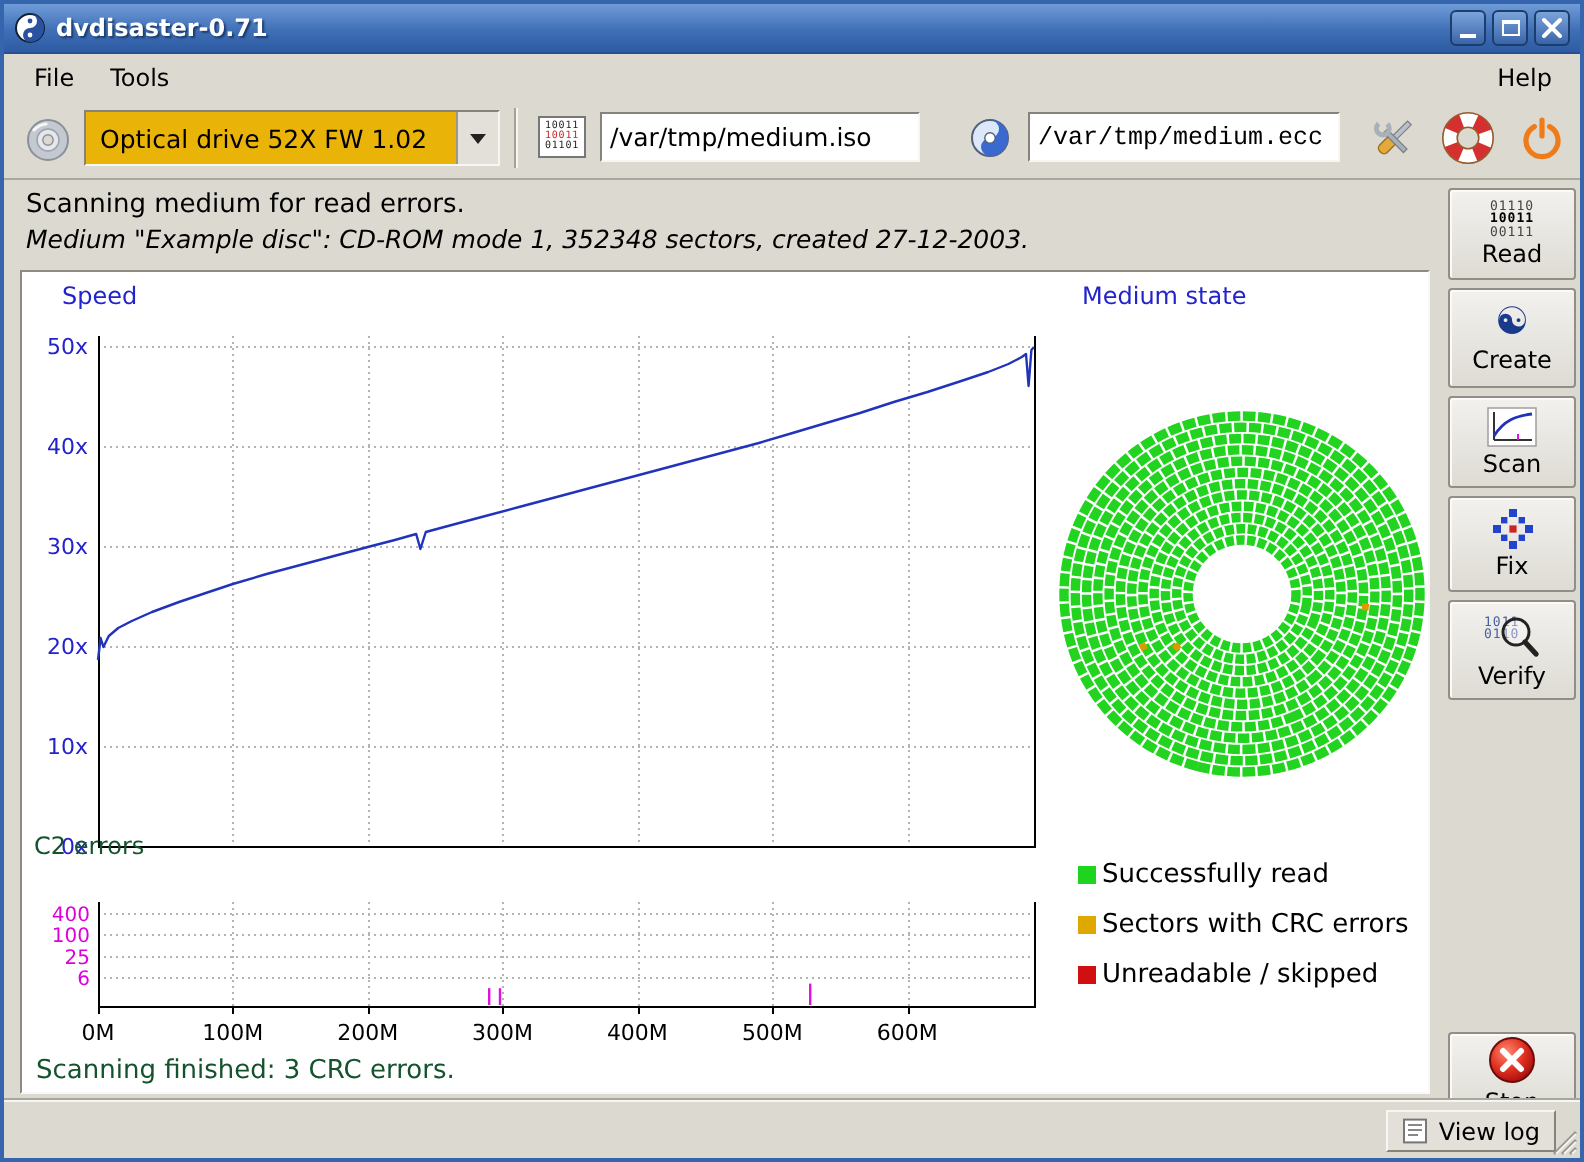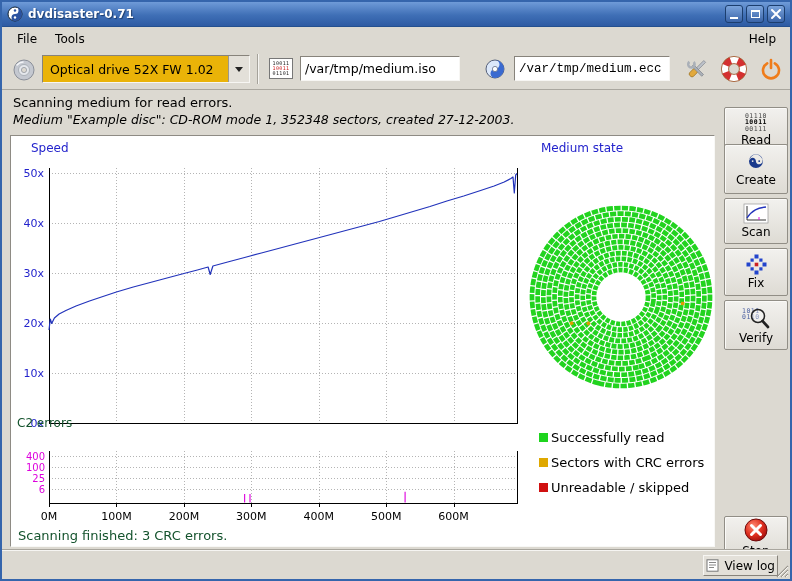--- a/index.html
+++ b/index.html
@@ -70,21 +70,21 @@
   .side-btn .lbl{font-size:12px;color:#000}
   .binrows{font-family:"DejaVu Sans Mono","Liberation Mono",monospace;font-size:6.5px;
     line-height:6.5px;letter-spacing:.5px;color:#444;text-align:center}
   .binrows .mid{font-weight:bold;color:#000}
   .yinyang{font-size:19px;line-height:21px;color:#1a3a8c}
 
   
   .statusbar{position:absolute;left:0;top:547px;width:100%;height:30px;background:#dcd9d1;
     border-top:1px solid #a9a69e;box-shadow:inset 0 1px 0 #f6f5f2}
   .viewlog{position:absolute;right:12px;top:5px;height:21px;display:flex;align-items:center;
-    gap:5px;font-size:12px;padding:0 2px;cursor:pointer}
+    gap:5px;font-size:12px;padding:0 7px;cursor:pointer}
   .grip{position:absolute;right:1px;bottom:1px}
 </style>
 </head>
 <body>
 
 <div class="window">
 
   <div class="titlebar">
     <svg width="16" height="16" viewBox="0 0 16 16">
       <circle cx="8" cy="8" r="7" fill="#fff" stroke="#123" stroke-width="1"></circle>
@@ -285,21 +285,21 @@
       <span class="legend-label">Sectors with CRC errors</span>
     </div>
     <div class="legend-row" style="left:528px;top:344px">
       <span class="legend-swatch" style="background: rgb(208, 16, 16);"></span>
       <span class="legend-label">Unreadable / skipped</span>
     </div>
 
     <div class="summary">Scanning finished: 3 CRC errors.</div>
   </div>
 
-  <div class="side-btn" style="top:105px;height:46px">
+  <div class="side-btn" style="top:92px;height:46px">
     <div class="binrows">
       <div>01110</div>
       <div class="mid">10011</div>
       <div>00111</div>
     </div>
     <span class="lbl">Read</span>
   </div>
 
   <div class="side-btn" style="top:142px;height:50px">
     <span class="yinyang">☯</span>

